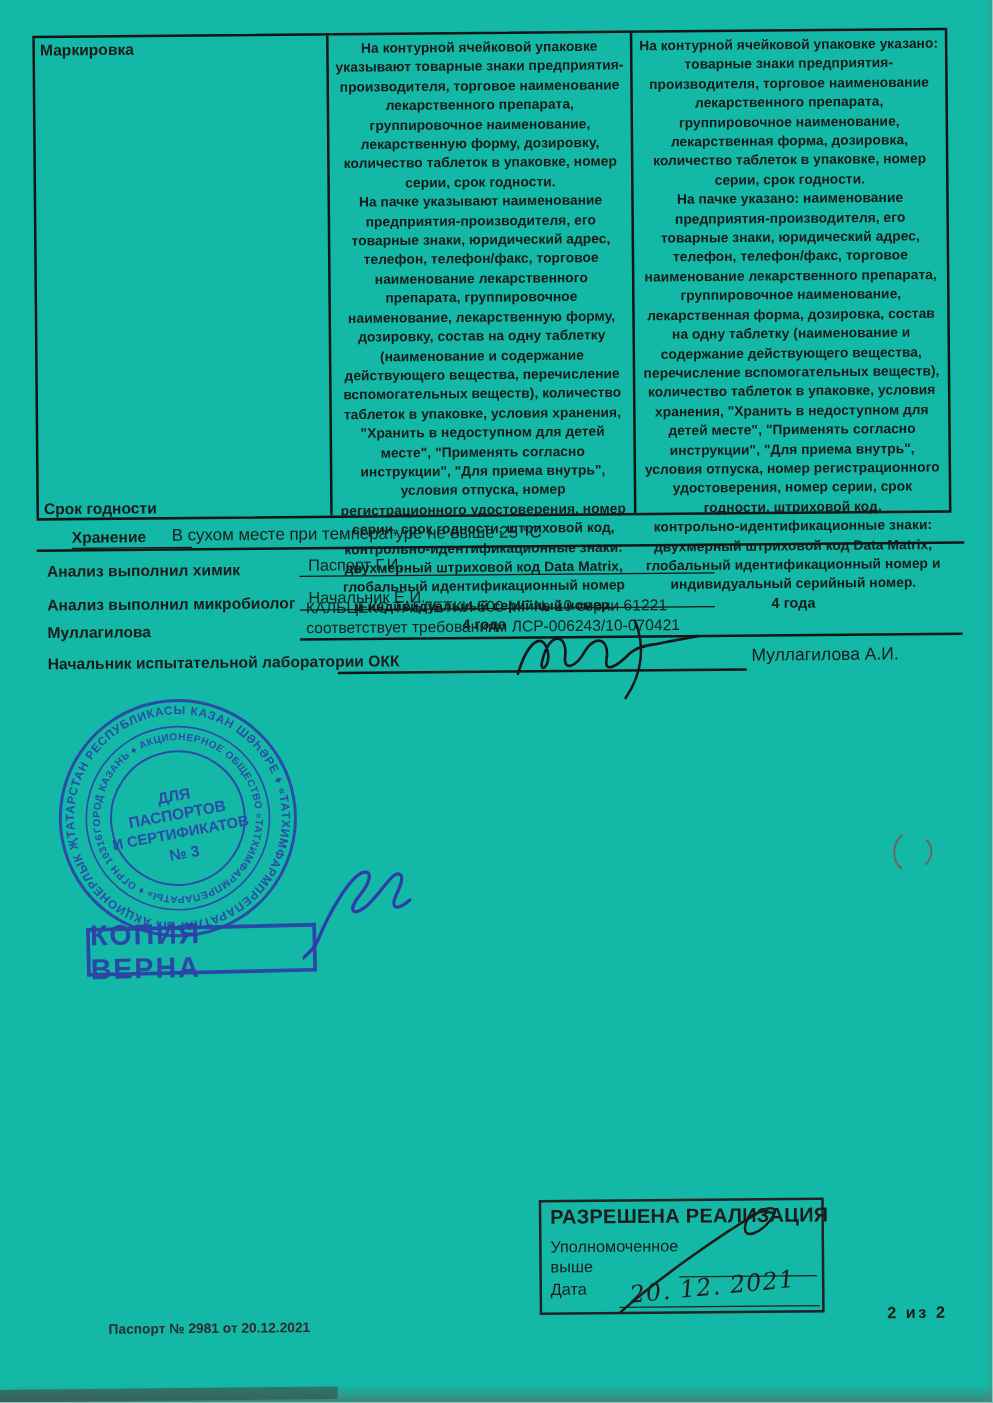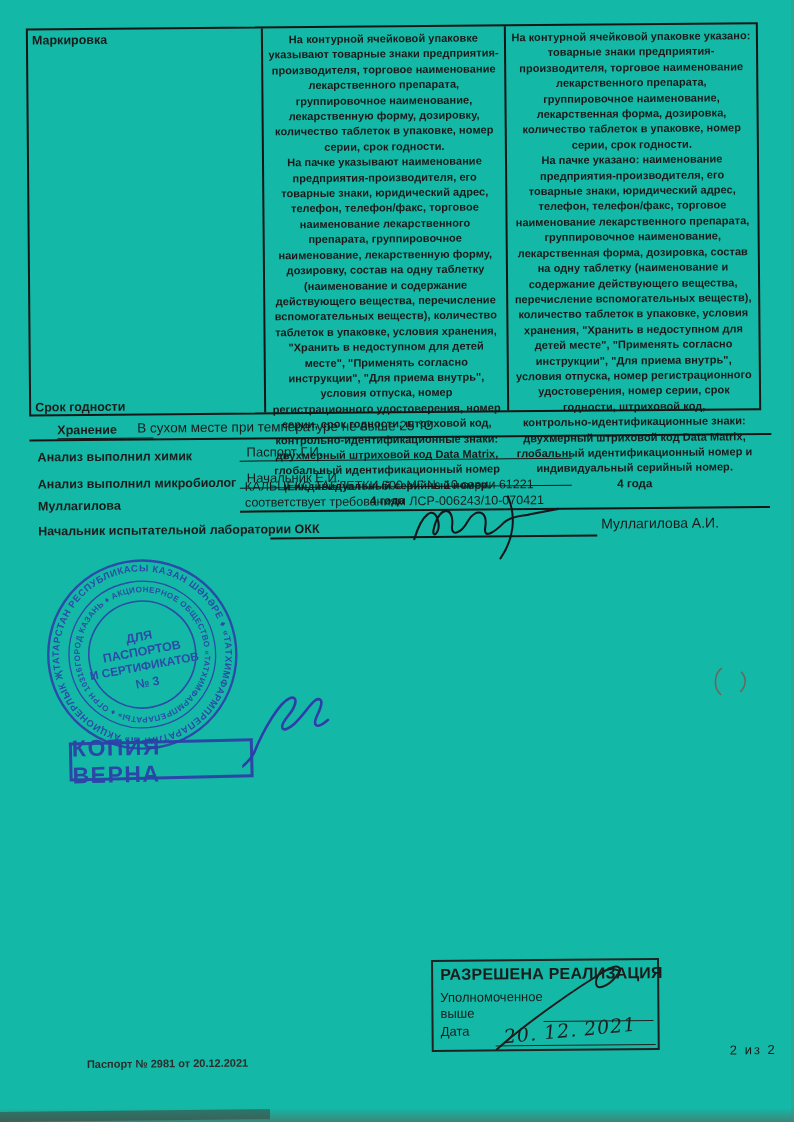--- a/index.html
+++ b/index.html
@@ -44,21 +44,21 @@
     border:2.5px solid #222;box-sizing:border-box;background:transparent;
   }
   .release-title{position:absolute;left:7px;top:4px;font-size:16px;font-weight:600;letter-spacing:.2px;white-space:nowrap;}
   .release-person{position:absolute;left:7px;top:28px;font-size:13px;line-height:16px;}
   .release-date-lbl{position:absolute;left:7px;top:62px;font-size:13px;}
   .rel-line{position:absolute;border-bottom:1.8px solid #222;}
   .handwritten-date{
     position:absolute;left:70px;top:58px;font-family:"DejaVu Serif",serif;font-style:italic;
     font-size:19px;transform:rotate(-5deg);color:#1d1d1d;letter-spacing:1px;white-space:nowrap;
   }
-  .page-ind{position:absolute;left:705px;top:1046px;font-size:13px;font-weight:normal;letter-spacing:2px;white-space:nowrap;margin-left:20px;}
+  .page-ind{position:absolute;left:705px;top:1046px;font-size:13px;font-weight:bold;letter-spacing:2px;white-space:nowrap;}
   .footer{position:absolute;left:82px;top:1056px;font-size:11px;font-weight:bold;color:#2c2c2c;white-space:nowrap;}
   
   .edge-bottom{position:absolute;left:0;bottom:0;width:100%;height:14px;
     background:linear-gradient(to bottom,rgba(120,115,105,0),rgba(95,92,84,.55));}
   .edge-corner{position:absolute;left:0;bottom:0;width:270px;height:10px;background:rgba(60,58,52,.5);
     transform:skewY(-.6deg);transform-origin:left bottom;}
   .edge-right{position:absolute;right:0;top:0;width:3px;height:100%;background:rgba(120,115,105,.25);}
   svg text{font-family:"Liberation Sans",sans-serif;}
 </style>
 </head>

